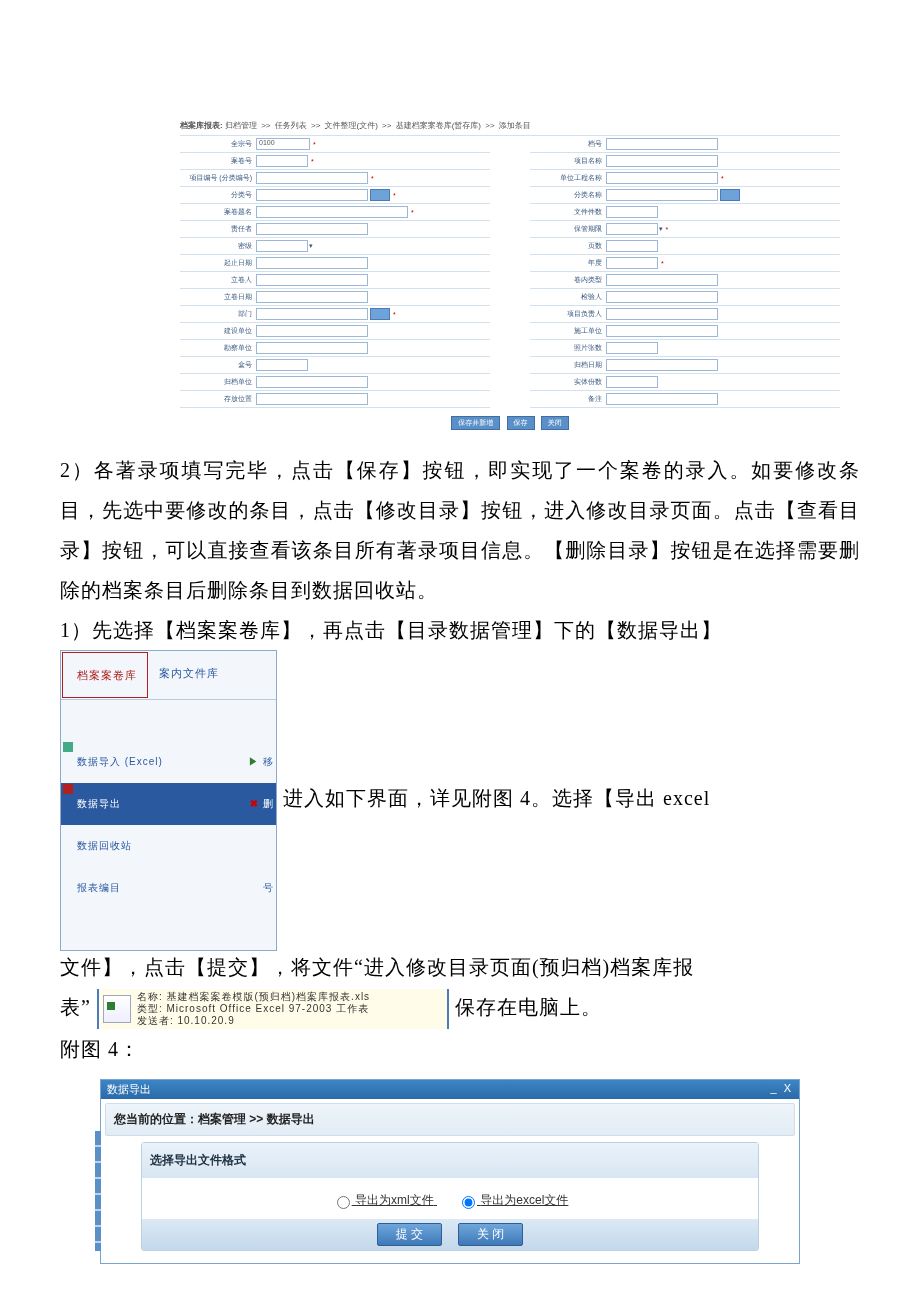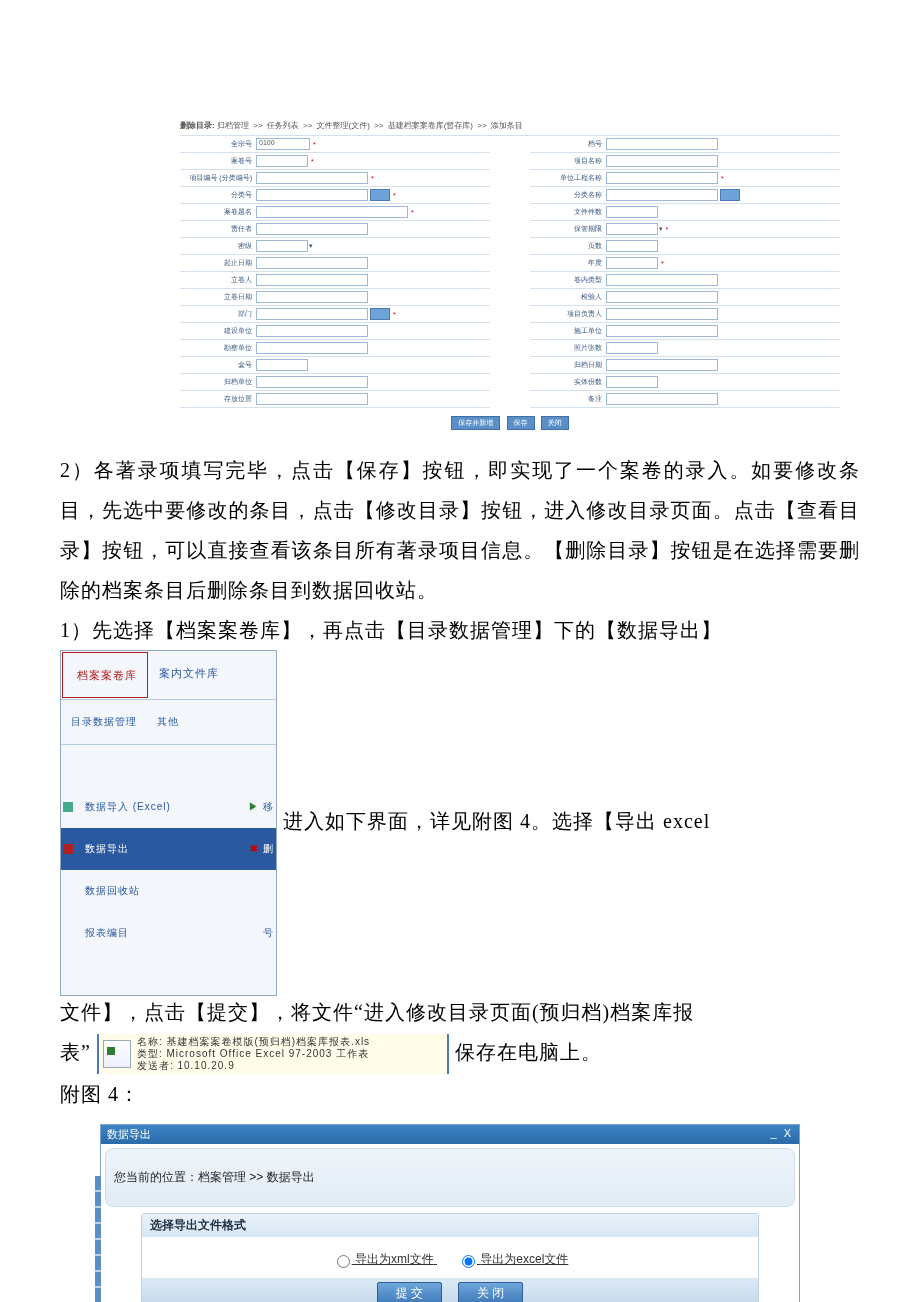--- a/index.html
+++ b/index.html
@@ -119,21 +119,21 @@
     margin: 1px;
     padding-left: 14px;
   }
   .menu-sub {
     display:flex;
     border-bottom: 1px solid #b8cadd;
     font-size: 10px;
   }
   .menu-sub div { padding:2px 10px; color:#2a59a0; }
   .menu-items { padding: 2px 4px; font-size:10px; }
-  .menu-item { padding: 1px 2px; color:#2a59a0; display:flex; align-items:center; gap:12px; }
+  .menu-item { padding: 1px 2px; color:#2a59a0; display:flex; gap:4px; }
   .menu-item.sel { background:#2a59a0; color:#fff; }
   .mi-icon { width:10px; height:10px; display:inline-block; }
   .mi-import { background: linear-gradient(#4a8, #4a8); }
   .mi-export { background: linear-gradient(#b02020, #b02020); }
   .mi-bin { color:#c00; font-weight:bold; font-family:sans-serif; }
 
   
   .filebar {
     display:inline-flex;
     align-items:center;
@@ -174,36 +174,36 @@
     background: linear-gradient(#3d85c6, #2a6aa8);
     color: #fff;
     font-size: 11px;
     padding: 2px 6px;
     display:flex; justify-content:space-between;
   }
   .dlg-titlebar .wx { font-family: sans-serif; letter-spacing:2px;}
   .dlg-crumb {
     background: linear-gradient(#eef4fa,#e2ecf5);
     font-size: 12px;
-    padding: 20px 8px;
+    padding: 7px 8px;
     color: #222;
     border: 1px solid #cfdceb;
     margin: 4px;
-    border-radius: 8px;
-    font-weight: normal;
+    border-radius: 2px;
+    font-weight: bold;
   }
   .dlg-panel {
     margin: 6px 40px 12px 40px;
     border: 1px solid #bcd0e3;
     border-radius: 3px;
   }
   .dlg-panel-head {
     background: linear-gradient(#eaf2fa,#d7e6f3);
     font-size: 12px; font-weight:bold; color:#234;
-    padding: 3px 8px;
+    padding: 9px 8px;
   }
   .dlg-panel-body {
     text-align:center;
     padding: 14px 0 10px 0;
     font-size: 12px;
     color:#333;
   }
   .dlg-panel-body label { margin: 0 10px; text-decoration: underline; }
   .dlg-panel-foot {
     background: linear-gradient(#dbe9f5,#c3d8ea);
@@ -227,21 +227,21 @@
   }
   input[type="radio"]{ vertical-align:middle; margin-right:2px;}
 </style>
 </head>
 <body>
 
 <div class="page">
 
   <div class="form-shot">
     <div class="crumb">
-      <b>删除目录:</b>
+      <b>档案库报表:</b>
       <span>归档管理</span>
       <span class="sep">&gt;&gt;</span>
       <span>任务列表</span>
       <span class="sep">&gt;&gt;</span>
       <span>文件整理(文件)</span>
       <span class="sep">&gt;&gt;</span>
       <span>基建档案案卷库(暂存库)</span>
       <span class="sep">&gt;&gt;</span>
       <span>添加条目</span>
     </div>
@@ -399,24 +399,20 @@
   <p class="para">2）各著录项填写完毕，点击【保存】按钮，即实现了一个案卷的录入。如要修改条目，先选中要修改的条目，点击【修改目录】按钮，进入修改目录页面。点击【查看目录】按钮，可以直接查看该条目所有著录项目信息。【删除目录】按钮是在选择需要删除的档案条目后删除条目到数据回收站。</p>
 
 
   <p class="para">1）先选择【档案案卷库】，再点击【目录数据管理】下的【数据导出】</p>
 
   <div class="para">
     <span class="menu-shot inline-img">
       <span class="menu-tabs">
         <span class="menu-tab active">档案案卷库</span>
         <span class="menu-tab">案内文件库</span>
-      </span>
-      <span class="menu-sub">
-        <div>目录数据管理</div>
-        <div>其他</div>
       </span>
       <span class="menu-items" id="menu-items"><div class="menu-item">
             <span class="mi-icon mi-import"></span>
             <span>数据导入 (Excel)</span>
             <span style="margin-left: auto;"><span style="color:#2e7d32">▶</span> 移</span>
           </div><div class="menu-item sel">
             <span class="mi-icon mi-export"></span>
             <span>数据导出</span>
             <span style="margin-left: auto;"><span class="mi-bin">✖</span> 删</span>
           </div><div class="menu-item">

